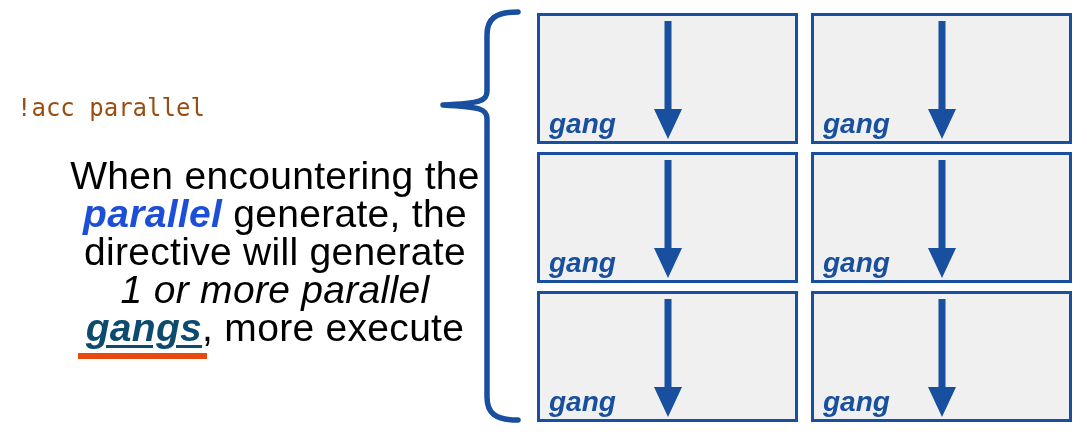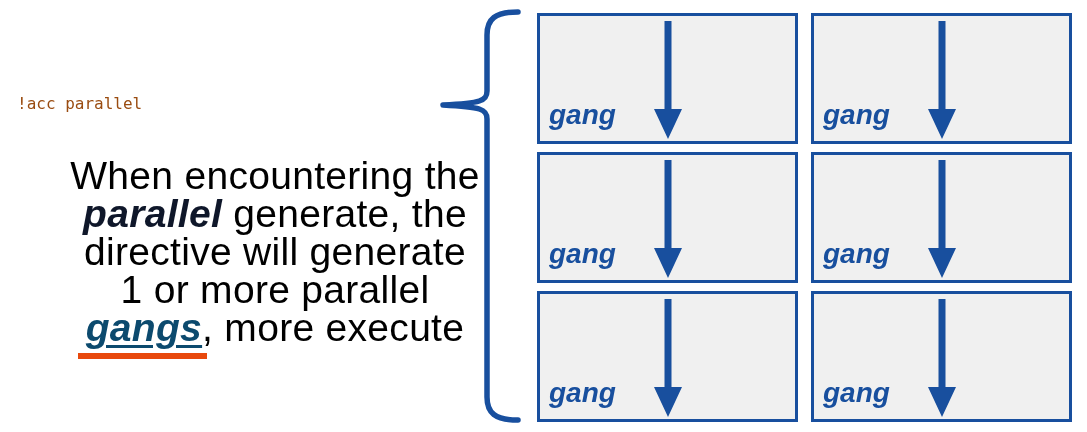--- a/index.html
+++ b/index.html
@@ -7,32 +7,32 @@
     width:1087px; height:432px; background:#ffffff;
     font-family:"Liberation Sans", sans-serif;
     position:relative; overflow:hidden;
   }
   .canvas { position:absolute; inset:0; }
 
   
   .code-label {
     position:absolute; left:17px; top:94px;
     font-family:"DejaVu Sans Mono", monospace;
-    font-size:16px; color:#9a4c11; white-space:pre;
+    font-size:24px; color:#9a4c11; white-space:pre;
   }
 
   
   .paragraph {
     position:absolute; left:55px; top:157px; width:440px;
     text-align:center; color:#000;
     font-size:39px; line-height:38px; letter-spacing:0.3px;
   }
   .seg-n  { }
-  .seg-i  { }
-  .seg-em { color:#0f172a; font-weight:bold; font-style:italic; }
+  .seg-i  { font-style:italic; }
+  .seg-em { color:#1d4ed8; font-weight:bold; font-style:italic; }
   .seg-gangs {
     color:#0c4a6e; font-weight:bold; font-style:italic;
     text-decoration:underline; text-decoration-thickness:3px; text-underline-offset:4px;
     position:relative;
   }
   .seg-gangs::after {
     content:""; position:absolute; left:-8px; right:-5px; bottom:-10px;
     height:6px; background:#e8490d;
   }
 
@@ -48,21 +48,21 @@
     column-gap:13px; row-gap:8px;
   }
   .gang-box {
     box-sizing:border-box; position:relative;
     background:#f0f0f0; border:3px solid #184f9e;
   }
   .gang-label {
     position:absolute; left:9px; bottom:0px;
     color:#184f9e; font-weight:bold; font-style:italic;
     font-size:28px; line-height:1;
-    padding-bottom:12px;
+    padding-bottom:3px;
   }
   .arrow-svg {
     position:absolute; left:50%; top:5px; transform:translateX(-50%);
   }
 </style>
 </head>
 <body>
 
 <div class="canvas">
 

